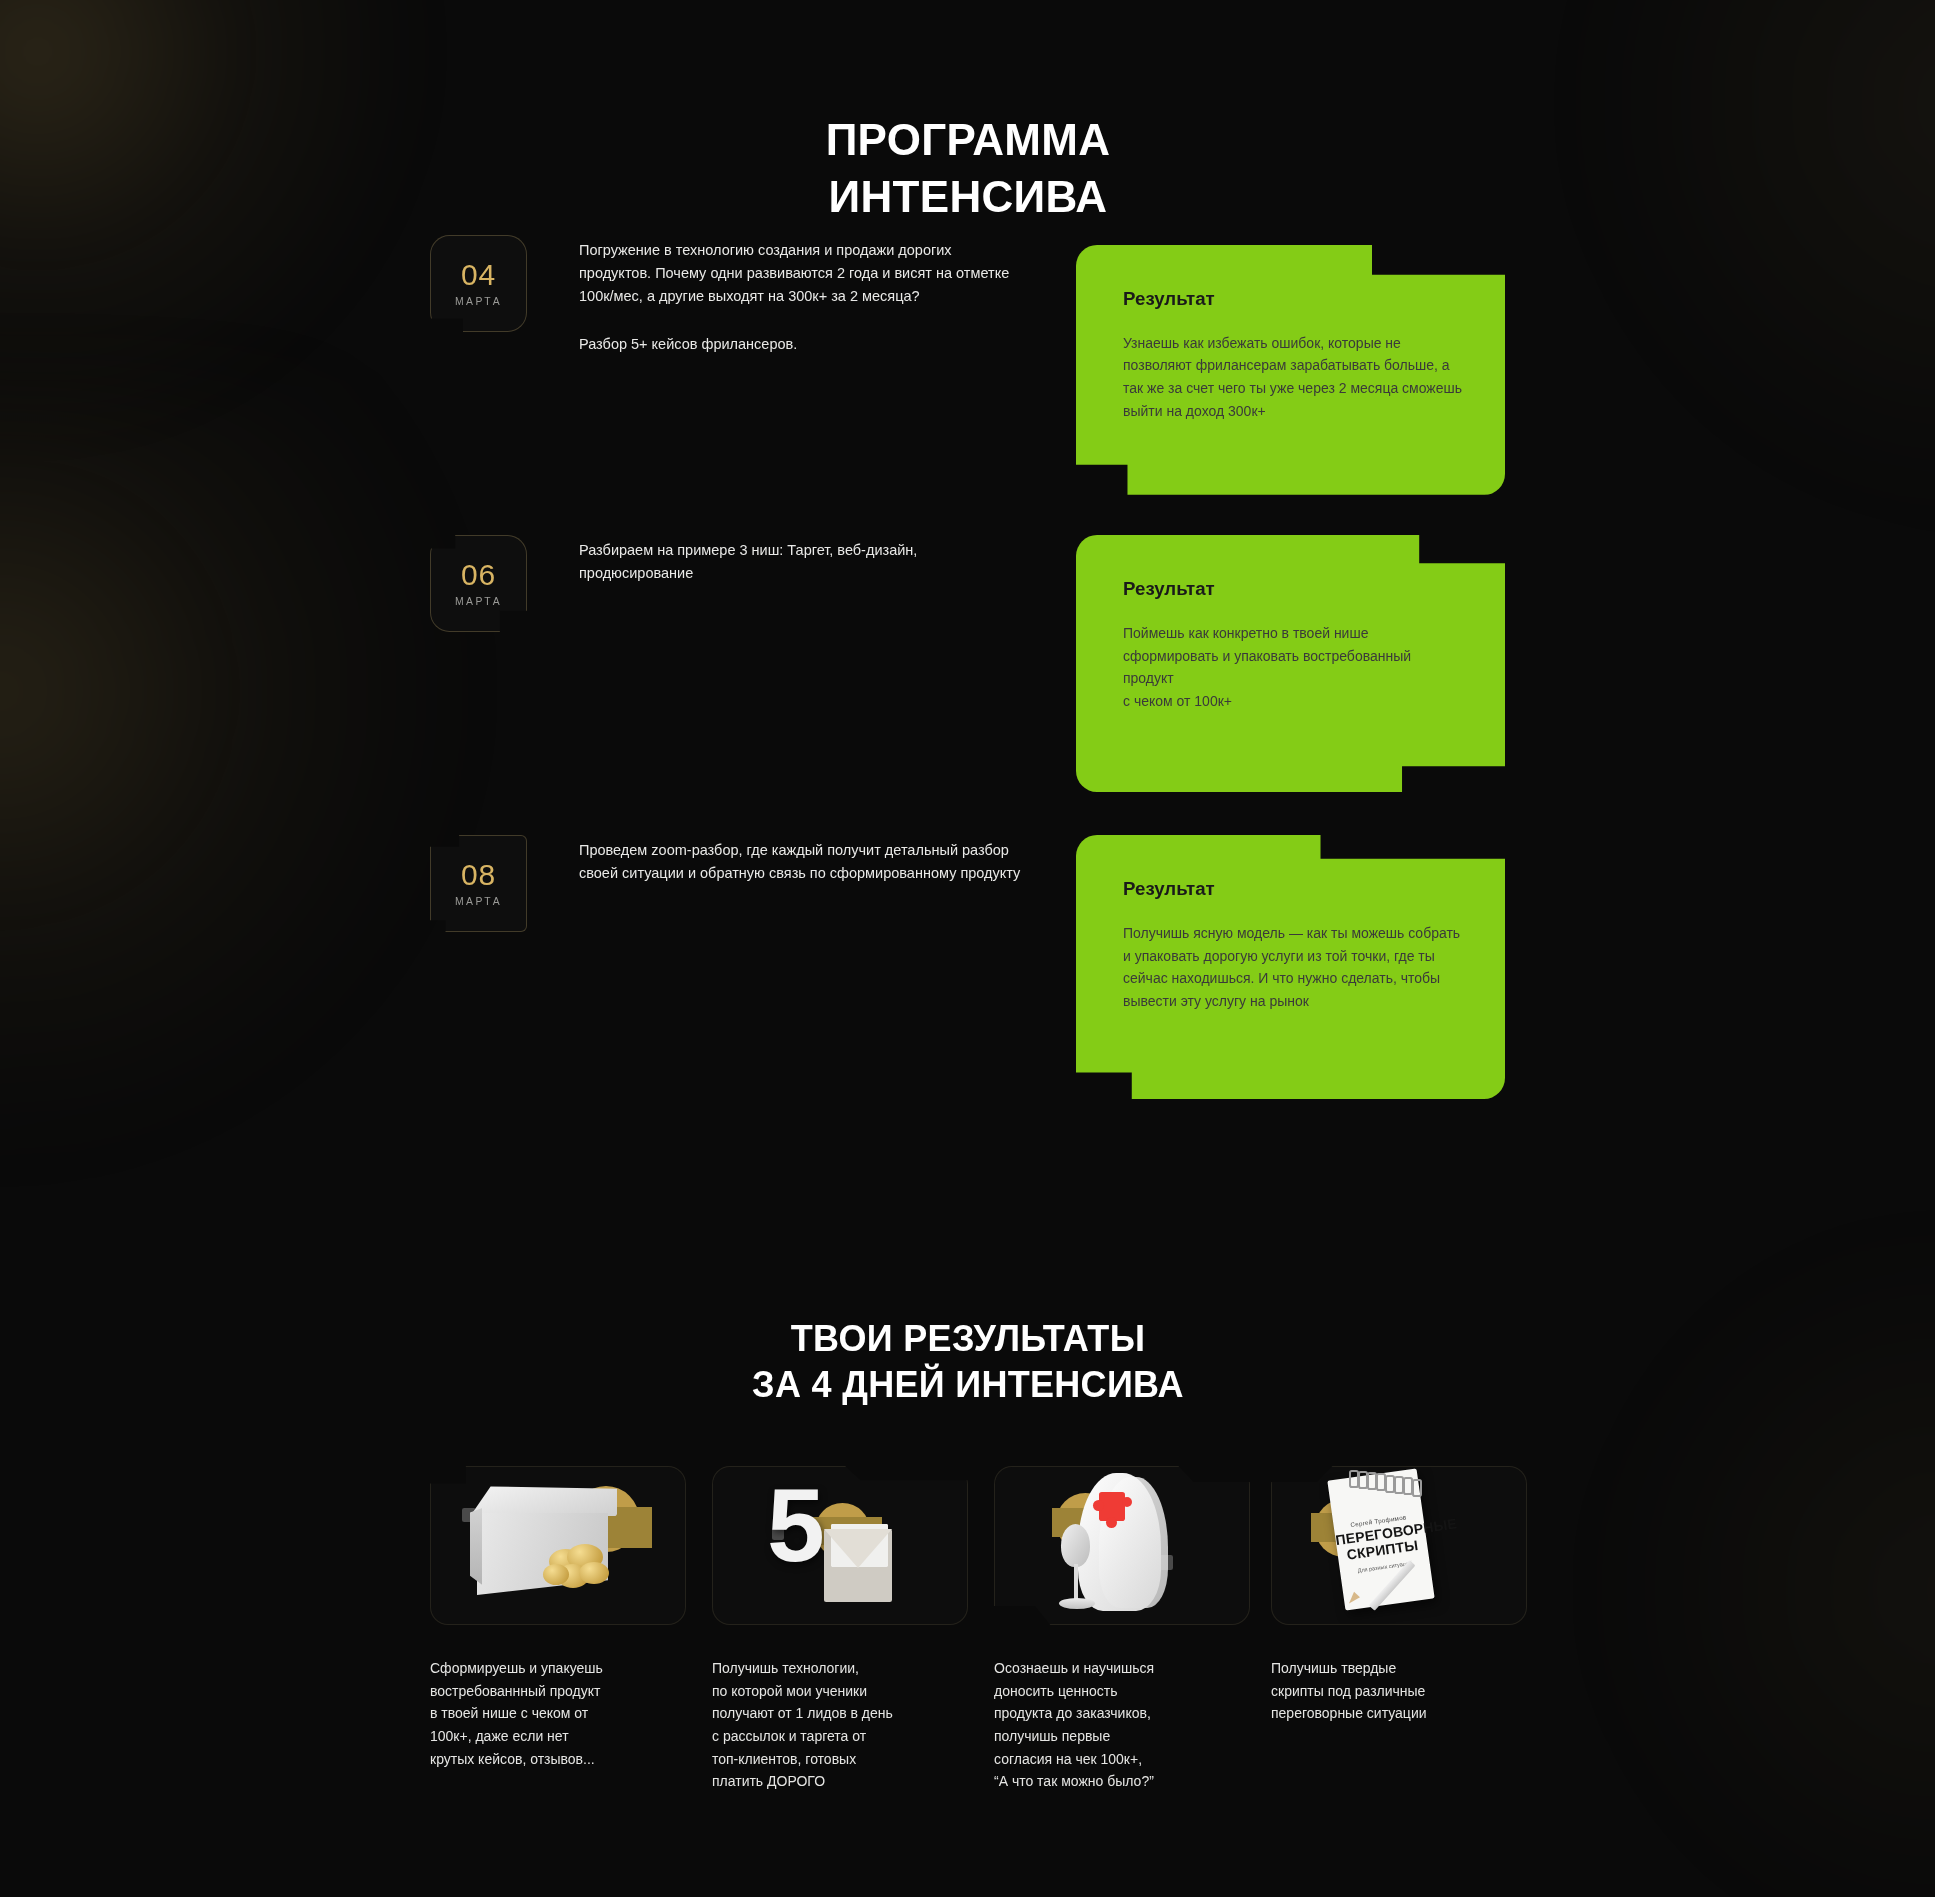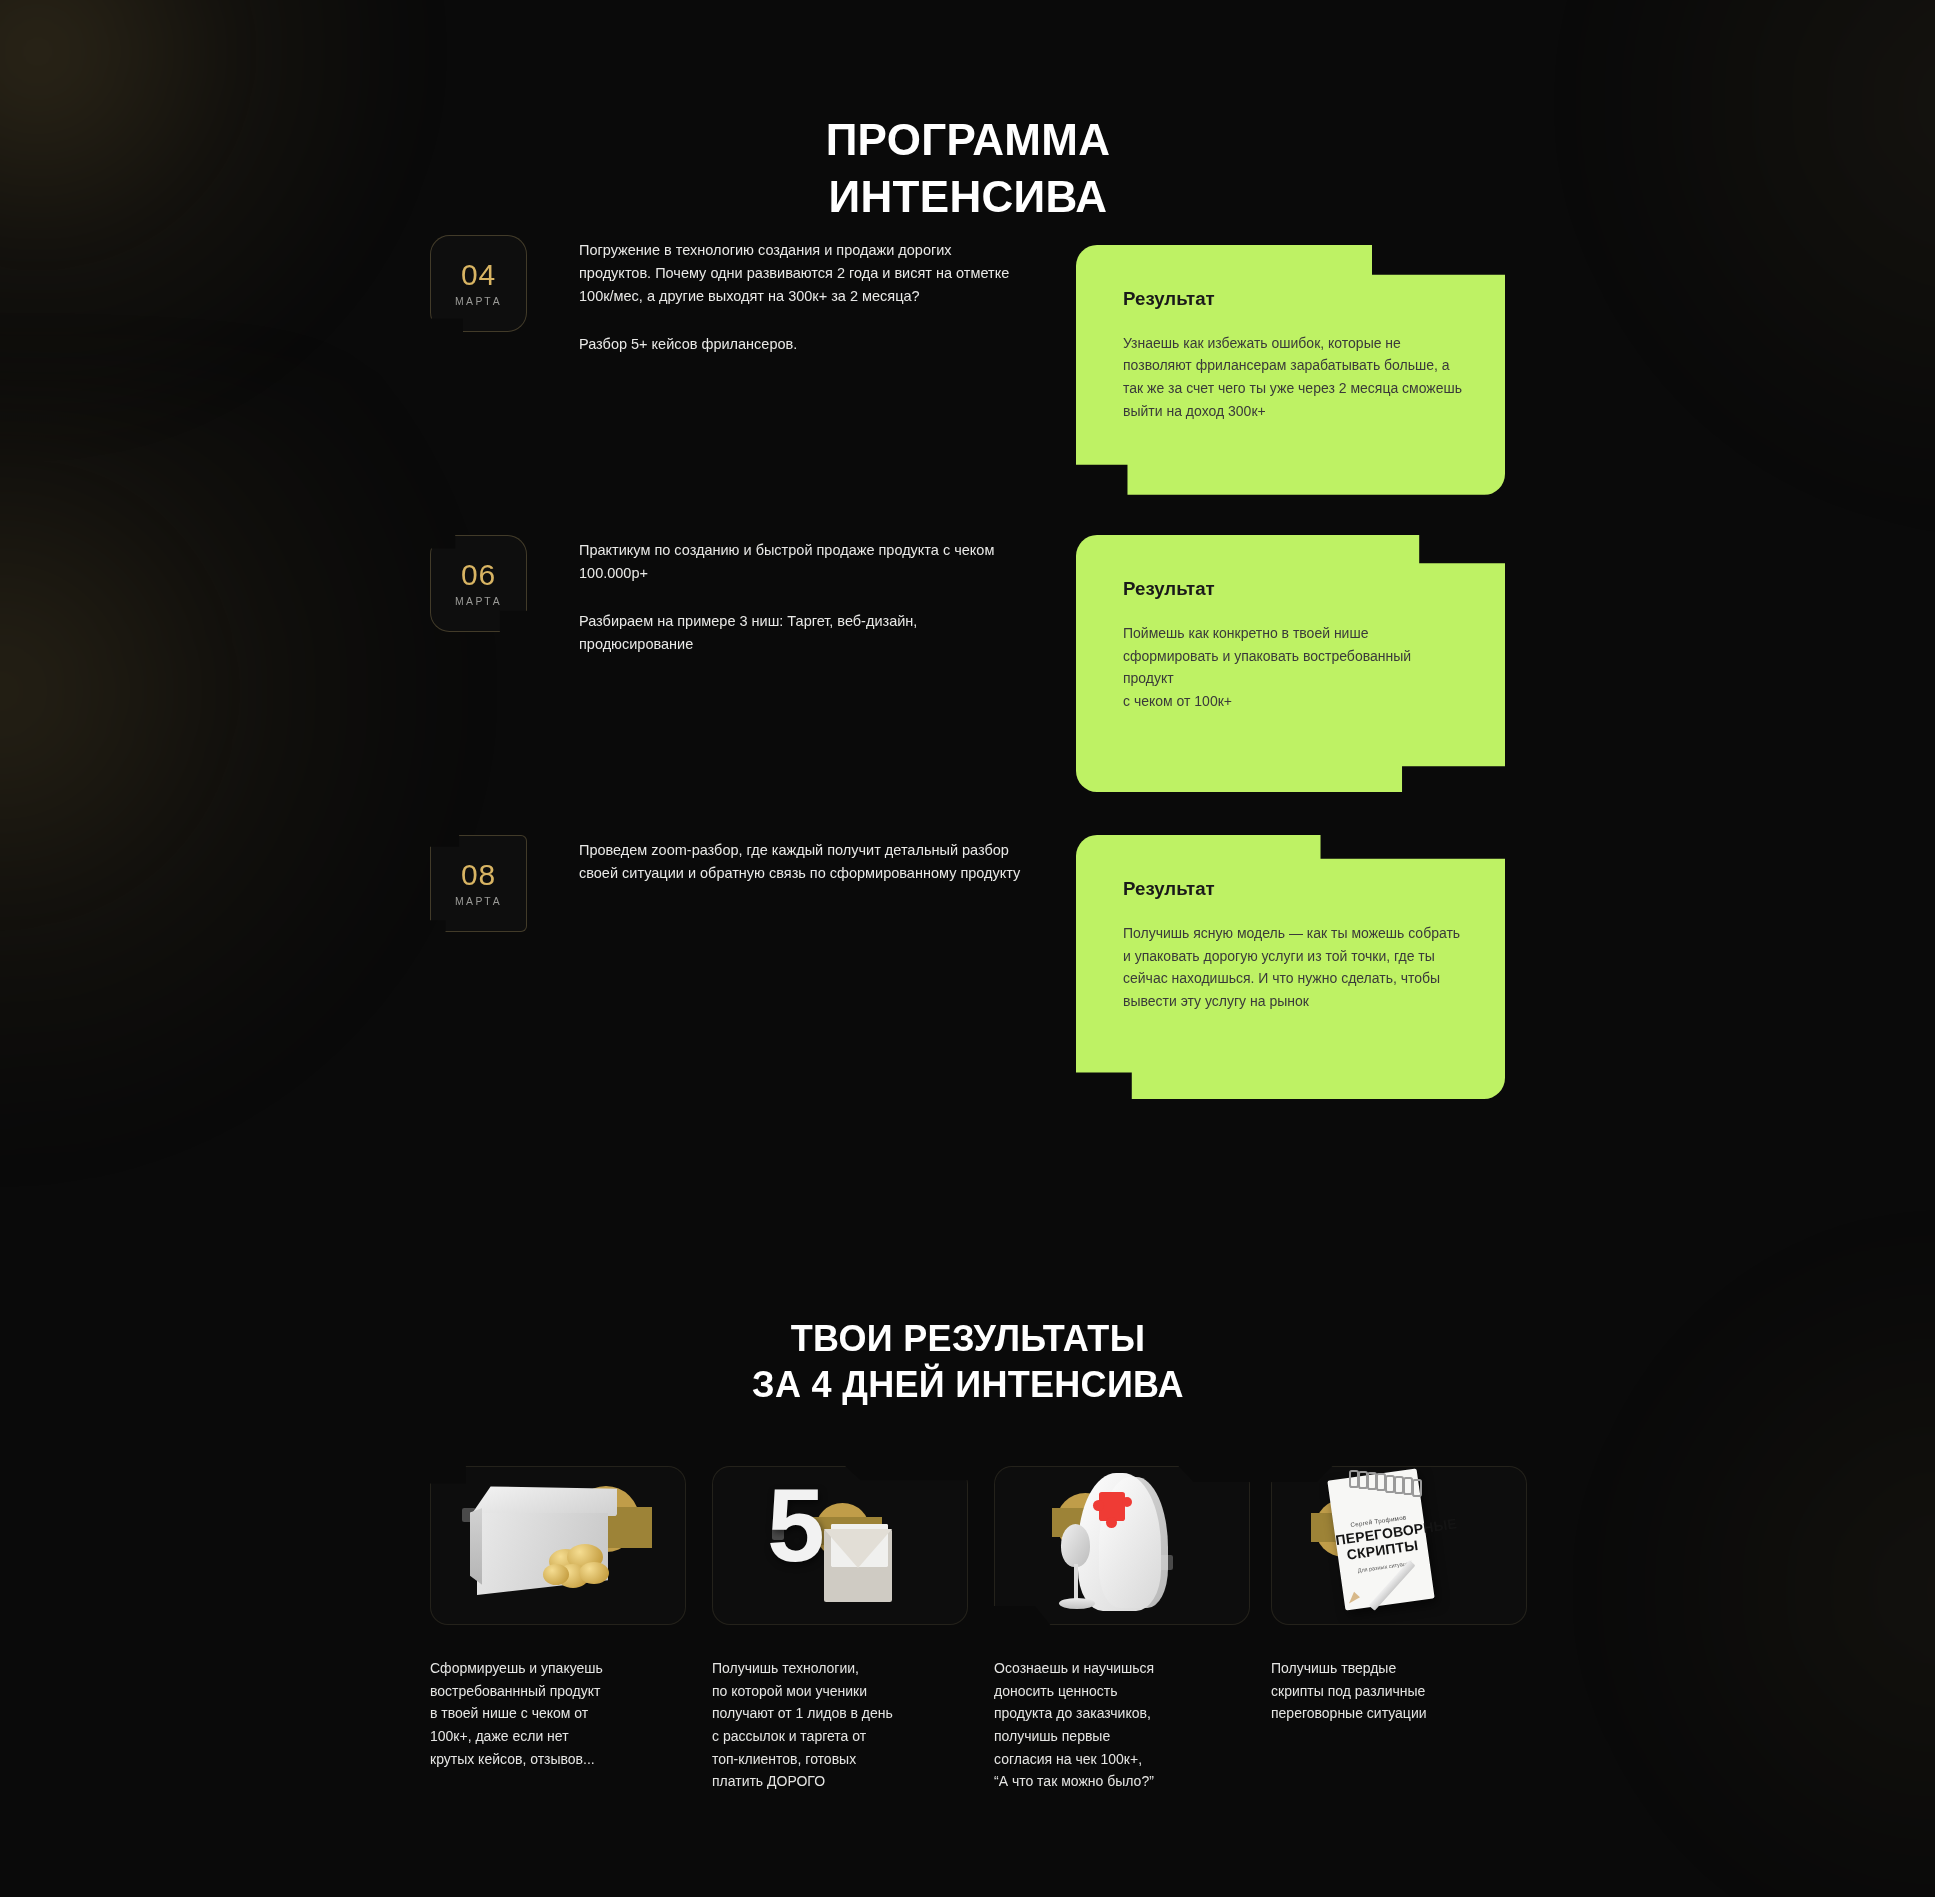--- a/index.html
+++ b/index.html
@@ -69,21 +69,21 @@
   }
 
   
   .desc{position:absolute;left:579px;width:442px;top:4.1px;
     color:#e9e9e7;font-size:14.5px;line-height:1.58;font-weight:300;}
   .desc p{margin:0;}
   .desc p + p{margin-top:25px;}
 
   
   .card{
-    position:absolute;left:1076px;width:429px;background:#bef264;
+    position:absolute;left:1076px;width:429px;background:#84cc16;
     box-sizing:border-box;padding:43px 43px 48px 47px;
   }
   .card .h{font-size:18.7px;font-weight:bold;color:#1a1a1a;margin:0 0 22px 0;}
   .card .b{font-size:14px;line-height:1.62;color:#3a3a3a;font-weight:300;margin:0;}
   .card.c1{top:9.7px;height:250px;border-radius:21px;
     clip-path:polygon(0 0,69% 0,69% 12%,100% 12%,100% 100%,12% 100%,12% 88%,0 88%);}
   .card.c2{top:0px;height:257px;border-radius:21px;
     clip-path:polygon(0 0,80% 0,80% 11%,100% 11%,100% 90%,76% 90%,76% 100%,0 100%);}
   .card.c3{top:0px;height:264px;border-radius:21px;
     clip-path:polygon(0 0,57% 0,57% 9%,100% 9%,100% 100%,13% 100%,13% 90%,0 90%);}
@@ -178,21 +178,20 @@
         <p class="b">Узнаешь как избежать ошибок, которые не позволяют фрилансерам зарабатывать больше, а так же за счет чего ты уже через 2 месяца сможешь выйти на доход 300к+</p>
       </div>
     </div>
 
     <div class="prow">
       <div class="badge n-tl-br">
         <span class="num">06</span>
         <span class="mon">МАРТА</span>
       </div>
       <div class="desc">
-        <p>Практикум по созданию и быстрой продаже продукта с чеком 100.000р+</p>
         <p>Разбираем на примере 3 ниш: Таргет, веб-дизайн, продюсирование</p>
       </div>
       <div class="card c2">
         <p class="h">Результат</p>
         <p class="b" style="white-space:pre-line">Поймешь как конкретно в твоей нише сформировать и упаковать востребованный продукт
 с чеком от 100к+</p>
       </div>
     </div>
 
     <div class="prow">

